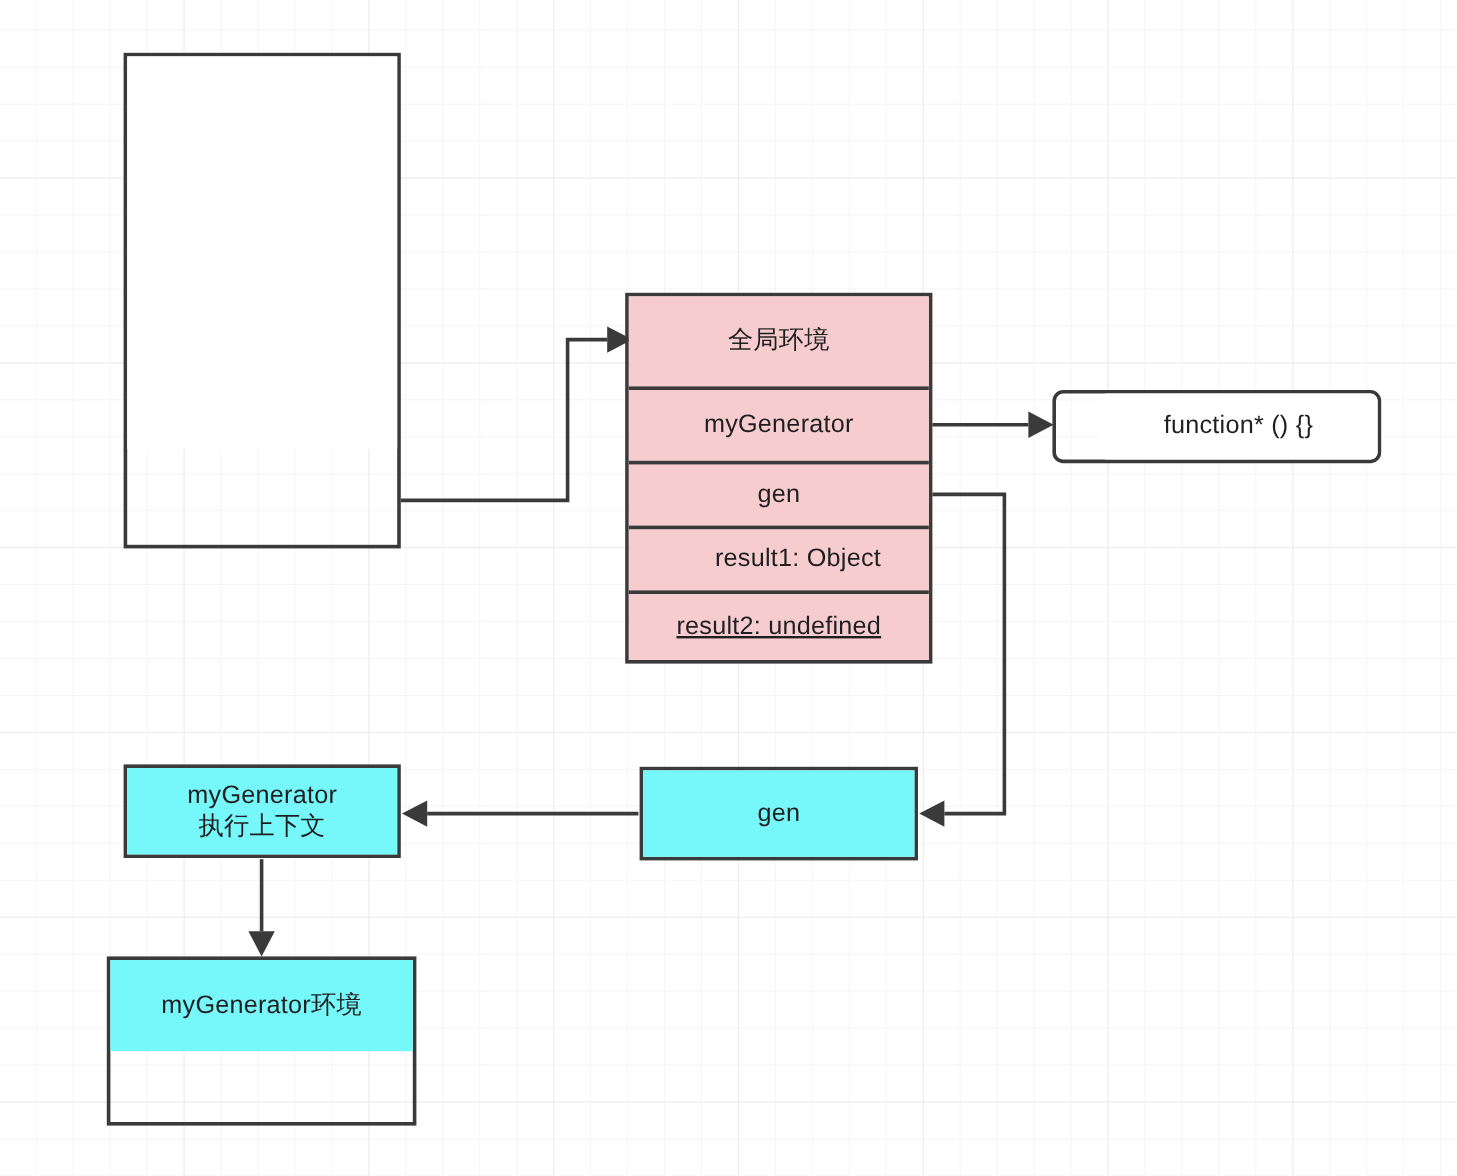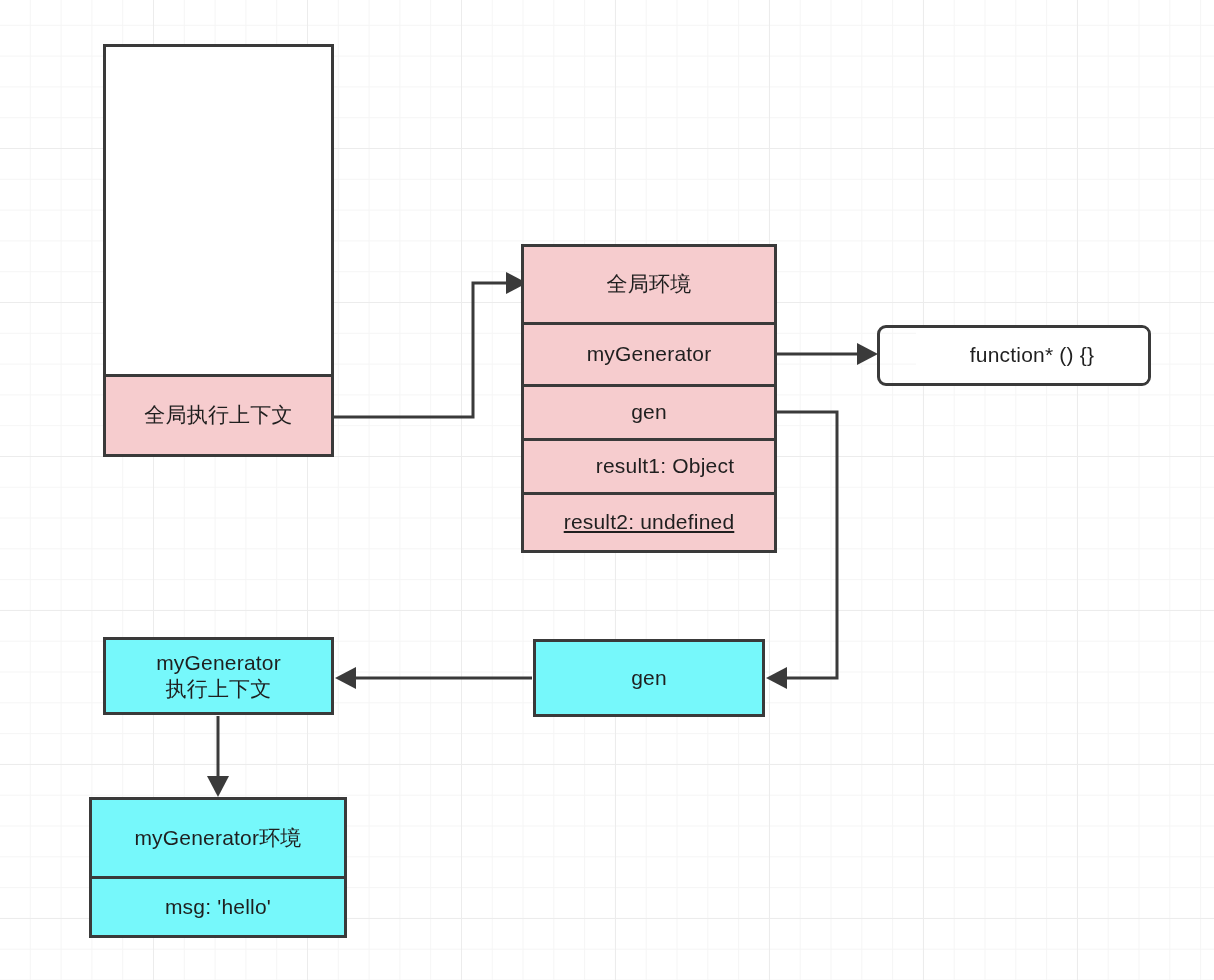--- a/index.html
+++ b/index.html
@@ -112,21 +112,20 @@
     </g>
 
     <g>
       <line x1="218" y1="716" x2="218" y2="776"></line>
       <polygon points="207,776 229,776 218,797"></polygon>
     </g>
   </svg>
 
   <div class="box" id="stack-box">
     <div class="cell white" id="stack-empty"></div>
-    <div class="cell pink divider-top" id="stack-global-ctx">全局执行上下文</div>
   </div>
 
   <div class="box" id="global-env-box">
     <div class="cell pink" id="cell-global-env">全局环境</div>
     <div class="cell pink divider-top" id="cell-mygenerator">myGenerator</div>
     <div class="cell pink divider-top" id="cell-gen">gen</div>
     <div class="cell pink divider-top" id="cell-result1">result1: Object</div>
     <div class="cell pink divider-top" id="cell-result2">result2: undefined</div>
   </div>
 
@@ -138,16 +137,15 @@
     <div class="cell cyan">gen</div>
   </div>
 
   <div class="box" id="mygen-ctx-box">
     <div class="cell cyan">myGenerator
 执行上下文</div>
   </div>
 
   <div class="box" id="mygen-env-box">
     <div class="cell cyan" id="cell-mygen-env">myGenerator环境</div>
-    <div class="cell cyan divider-top" id="cell-msg">msg: 'hello'</div>
   </div>
 
 </div>
 
 </body></html>

